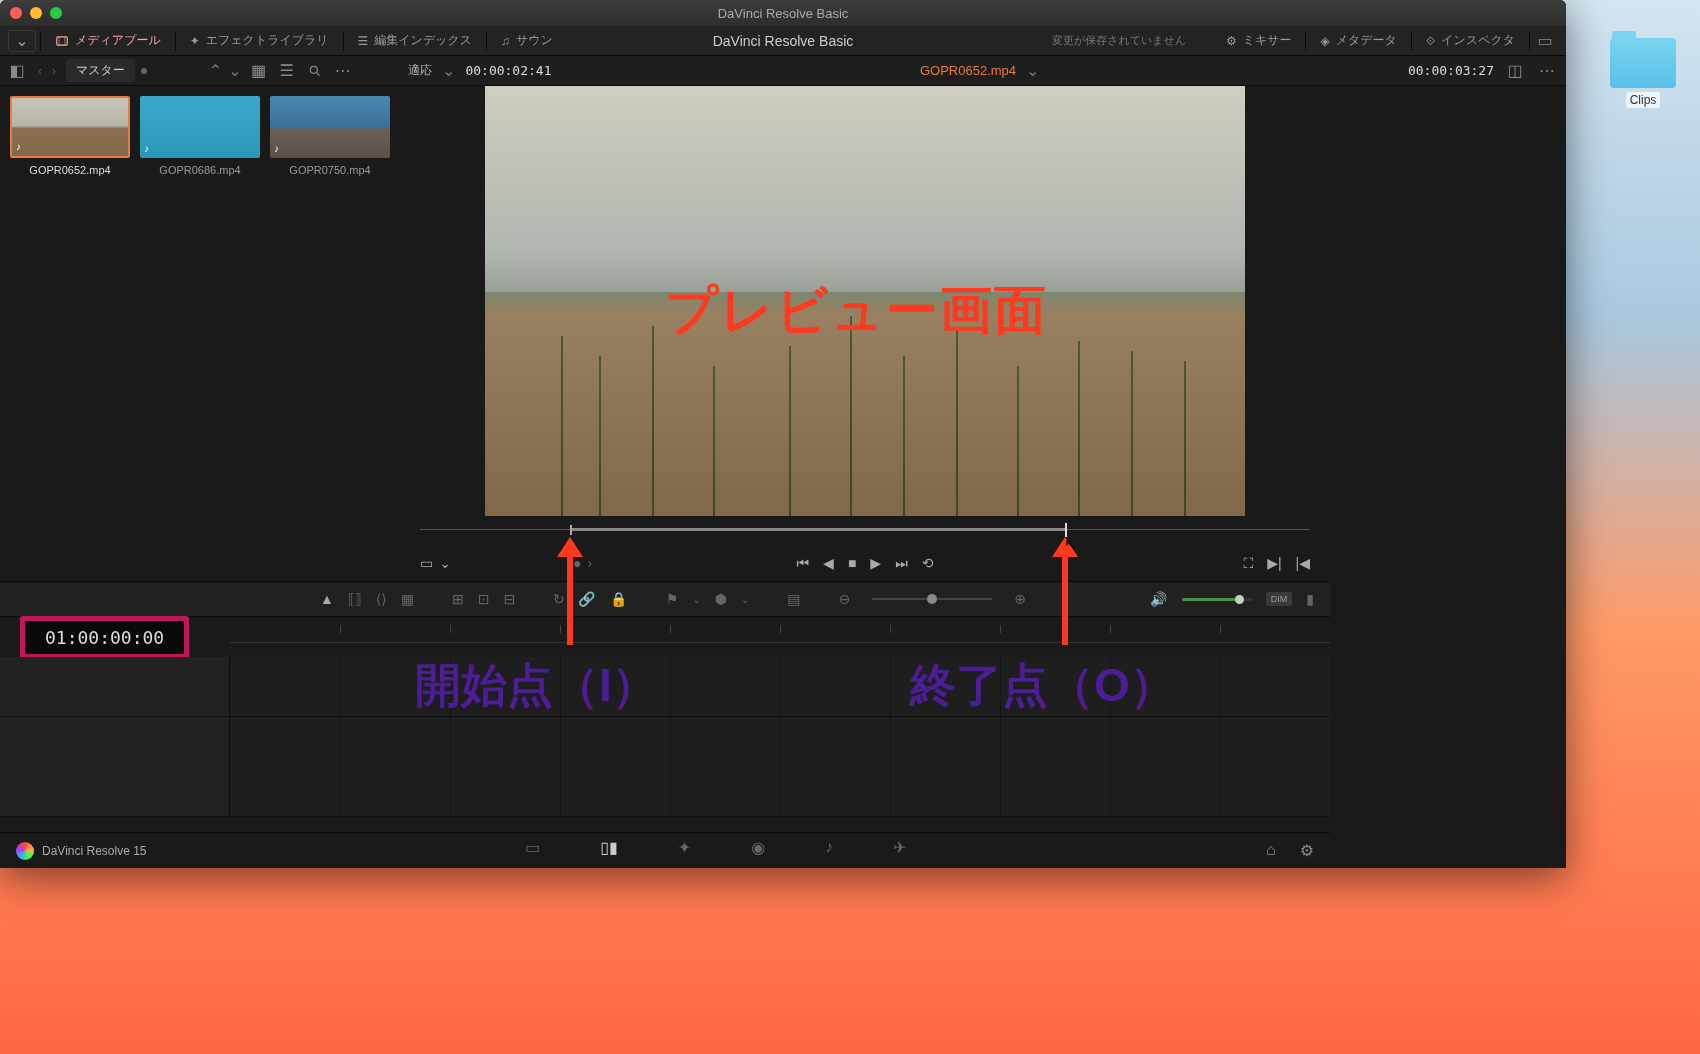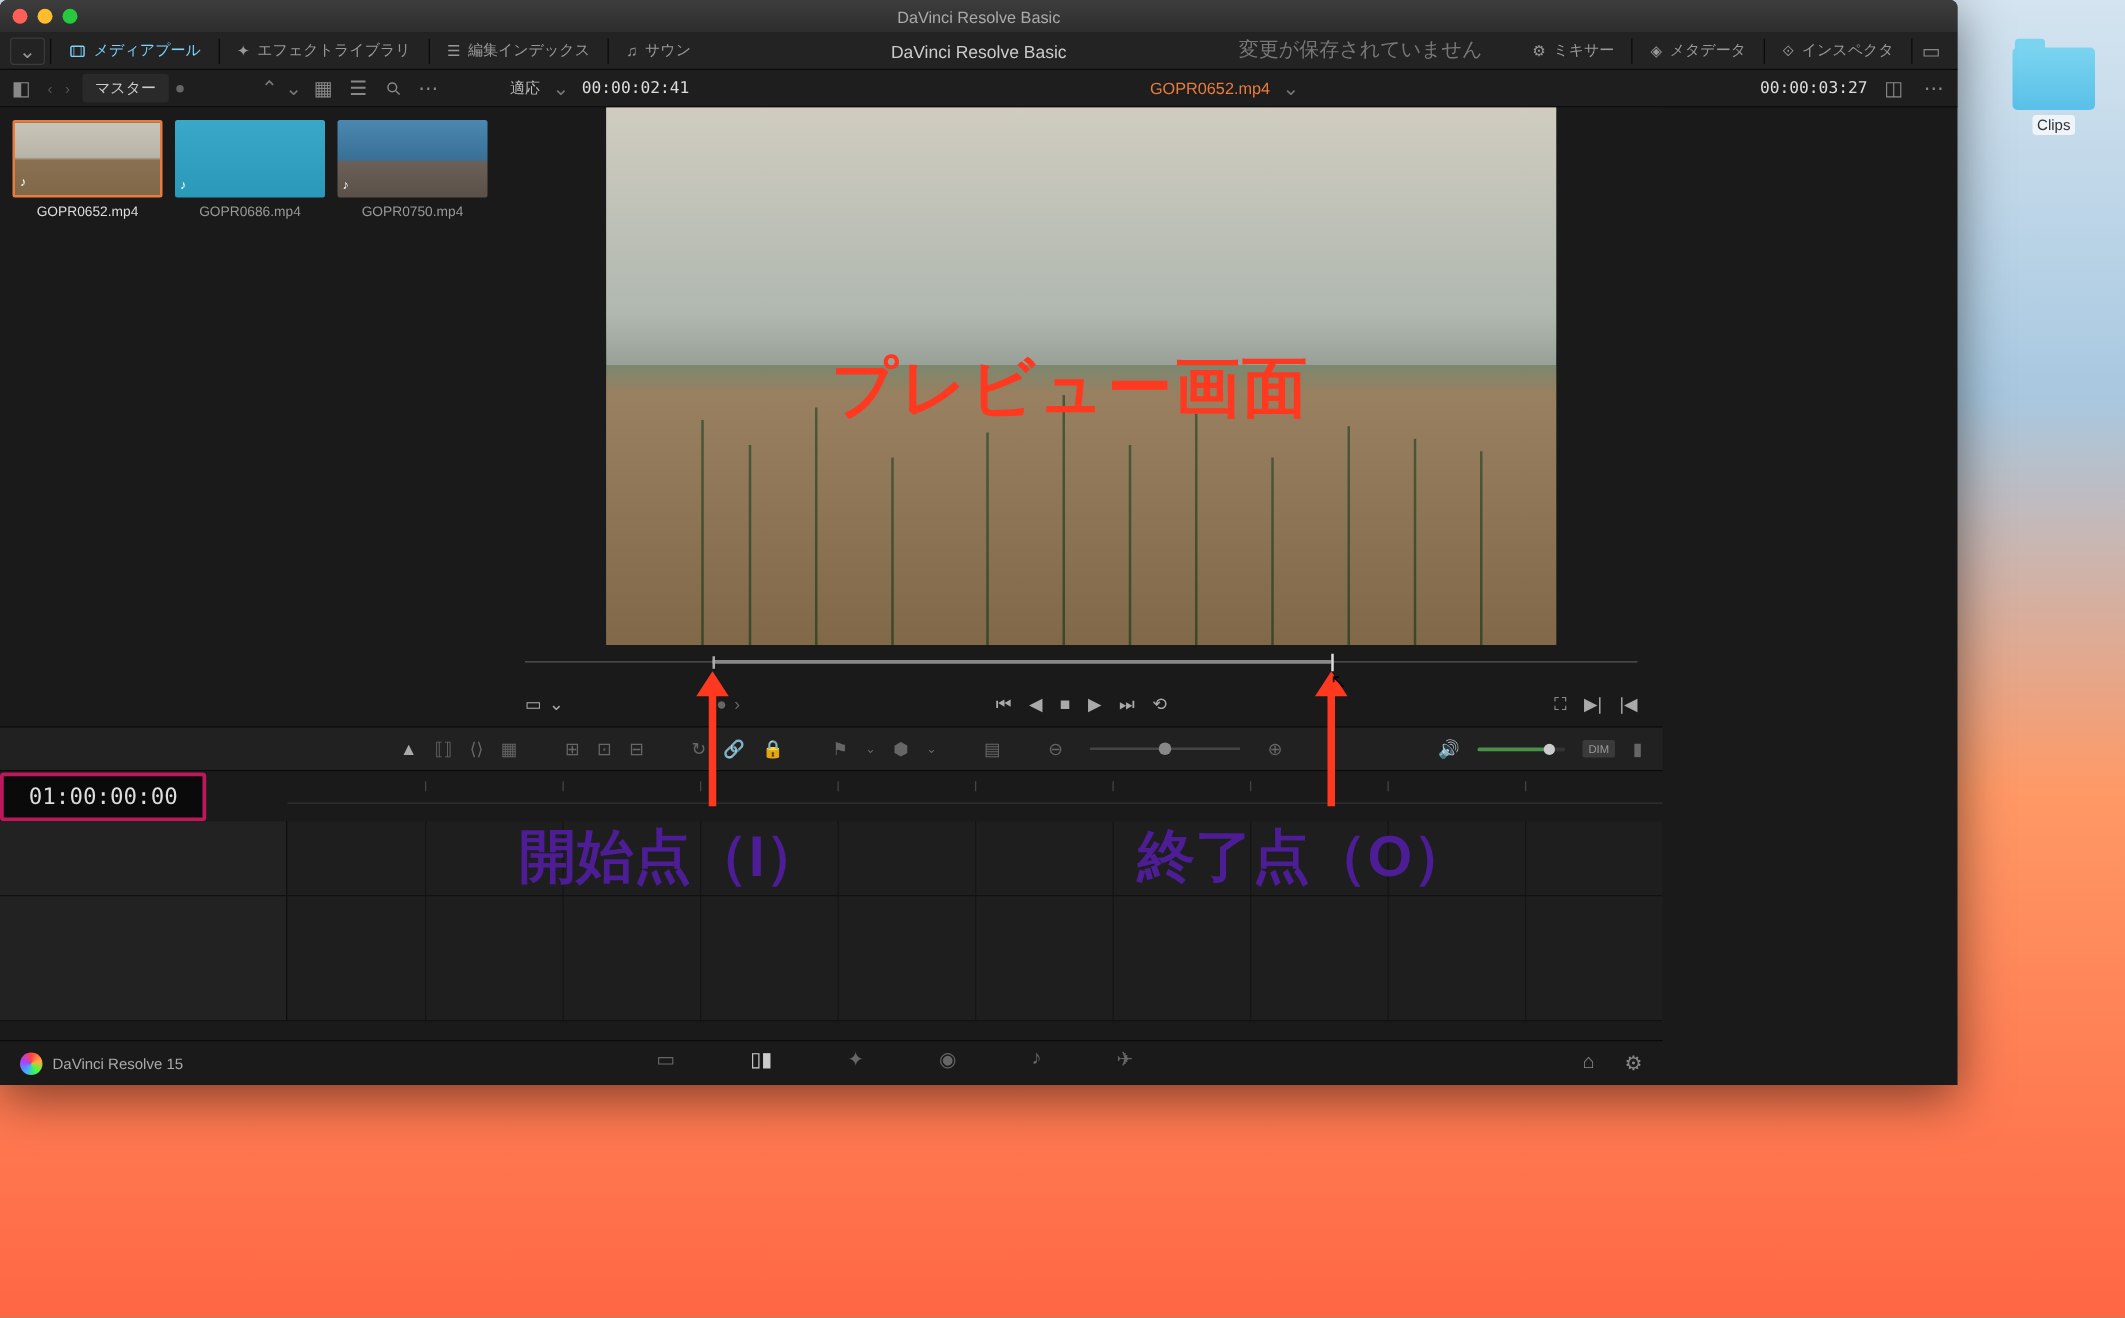--- a/index.html
+++ b/index.html
@@ -5,25 +5,25 @@
 * { margin: 0; padding: 0; box-sizing: border-box; font-family: -apple-system, BlinkMacSystemFont, "Helvetica Neue", Arial, sans-serif; }
 body { background: linear-gradient(180deg, #d4e4f0 0%, #a8c8e0 30%, #ff9966 60%, #ff6644 100%); width: 1700px; height: 1054px; overflow: hidden; position: relative; }
 .window { position: absolute; left: 0; top: 0; width: 1566px; height: 868px; background: #1a1a1a; border-radius: 6px 6px 0 0; overflow: hidden; box-shadow: 0 10px 40px rgba(0,0,0,0.5); }
 .titlebar { height: 26px; background: linear-gradient(#3d3d3d, #2d2d2d); display: flex; align-items: center; padding: 0 10px; position: relative; }
 .traffic-lights { display: flex; gap: 8px; }
 .tl { width: 12px; height: 12px; border-radius: 50%; }
 .tl.red { background: #ff5f56; } .tl.yellow { background: #ffbd2e; } .tl.green { background: #27c93f; }
 .titlebar-title { position: absolute; left: 50%; transform: translateX(-50%); color: #aaa; font-size: 13px; }
 .top-menu { height: 30px; background: #232323; border-bottom: 1px solid #0a0a0a; display: flex; align-items: center; padding: 0 8px; gap: 2px; position: relative; }
 .menu-btn { display: flex; align-items: center; gap: 6px; padding: 4px 10px; color: #999; font-size: 12px; cursor: pointer; border-radius: 3px; }
-.menu-btn.active { color: #7dd3fc; }
+.menu-btn.active { color: #fca5a5; }
 .menu-sep { width: 1px; height: 20px; background: #0a0a0a; margin: 0 2px; }
 .dropdown-arrow { width: 28px; height: 22px; border: 1px solid #3a3a3a; border-radius: 3px; display: flex; align-items: center; justify-content: center; color: #999; }
 .top-menu-center { position: absolute; left: 50%; transform: translateX(-50%); color: #ccc; font-size: 14px; }
-.top-menu-right { position: absolute; right: 10px; color: #888; font-size: 16px; }
+.top-menu-right { position: absolute; right: 10px; color: #888; font-size: 11px; }
 .toolbar { height: 30px; background: #1e1e1e; border-bottom: 1px solid #0a0a0a; display: flex; align-items: center; }
 .toolbar-left { width: 400px; display: flex; align-items: center; padding: 0 6px; gap: 6px; }
 .tb-icon { width: 22px; height: 22px; display: flex; align-items: center; justify-content: center; color: #888; cursor: pointer; }
 .tb-nav { display: flex; gap: 2px; }
 .tb-nav span { color: #555; font-size: 12px; padding: 2px 4px; }
 .master-label { background: #2a2a2a; padding: 3px 10px; border-radius: 3px; color: #ccc; font-size: 12px; display: flex; align-items: center; gap: 8px; }
 .dot-small { width: 6px; height: 6px; border-radius: 50%; background: #666; }
 .toolbar-right { flex: 1; display: flex; align-items: center; padding: 0 8px; gap: 10px; }
 .fit-label { color: #bbb; font-size: 12px; }
 .timecode { color: #ddd; font-size: 13px; font-family: monospace; }
@@ -55,21 +55,21 @@
 .edit-toolbar { position: absolute; left: 0; top: 581px; width: 1330px; height: 36px; background: #212121; border-top: 1px solid #0a0a0a; border-bottom: 1px solid #0a0a0a; display: flex; align-items: center; padding: 0 16px; gap: 14px; }
 .edit-tool { color: #666; font-size: 14px; cursor: pointer; }
 .edit-toolbar-left { width: 290px; }
 .zoom-slider { width: 120px; height: 2px; background: #444; position: relative; margin: 0 8px; }
 .zoom-handle { position: absolute; left: 55px; top: -4px; width: 10px; height: 10px; border-radius: 50%; background: #888; }
 .vol-slider { width: 70px; height: 3px; background: linear-gradient(90deg, #4a9048 0%, #4a9048 85%, #333 85%); position: relative; border-radius: 2px; }
 .vol-handle { position: absolute; right: 8px; top: -3px; width: 9px; height: 9px; border-radius: 50%; background: #ccc; }
 .dim-btn { background: #3a3a3a; color: #999; font-size: 9px; padding: 2px 5px; border-radius: 2px; }
 .timeline-area { position: absolute; left: 0; top: 617px; width: 1330px; height: 215px; background: #1a1a1a; }
 .timeline-header { height: 40px; display: flex; align-items: center; }
-.tc-display { background: #0a0a0a; color: #ddd; font-family: monospace; font-size: 18px; padding: 6px 20px; margin-left: 0; border-radius: 3px; border: 3px solid #be185d; text-align: right; }
+.tc-display { background: #0a0a0a; color: #ddd; font-family: monospace; font-size: 18px; padding: 6px 20px; margin-left: 20px; border-radius: 3px; border: 5px solid #be185d; text-align: right; }
 .timeline-ruler { position: absolute; left: 230px; top: 8px; right: 0; height: 18px; border-bottom: 1px solid #333; }
 .ruler-tick { position: absolute; top: 0; width: 1px; height: 8px; background: #444; }
 .timeline-tracks { position: absolute; left: 0; top: 40px; right: 0; bottom: 0; }
 .track-row { height: 60px; border-bottom: 1px solid #111; display: flex; }
 .track-header { width: 230px; background: #222; border-right: 1px solid #0a0a0a; }
 .track-content { flex: 1; background: #1e1e1e; position: relative; }
 .track-grid { position: absolute; top: 0; bottom: 0; width: 1px; background: #151515; }
 .bottom-bar { position: absolute; left: 0; bottom: 0; width: 1330px; height: 36px; background: #1a1a1a; border-top: 1px solid #0a0a0a; display: flex; align-items: center; padding: 0 16px; }
 .bb-logo { display: flex; align-items: center; gap: 8px; color: #aaa; font-size: 12px; }
 .bb-logo-icon { width: 18px; height: 18px; border-radius: 50%; background: conic-gradient(#ff4040, #ffaa40, #40ff40, #40aaff, #aa40ff, #ff4040); }

